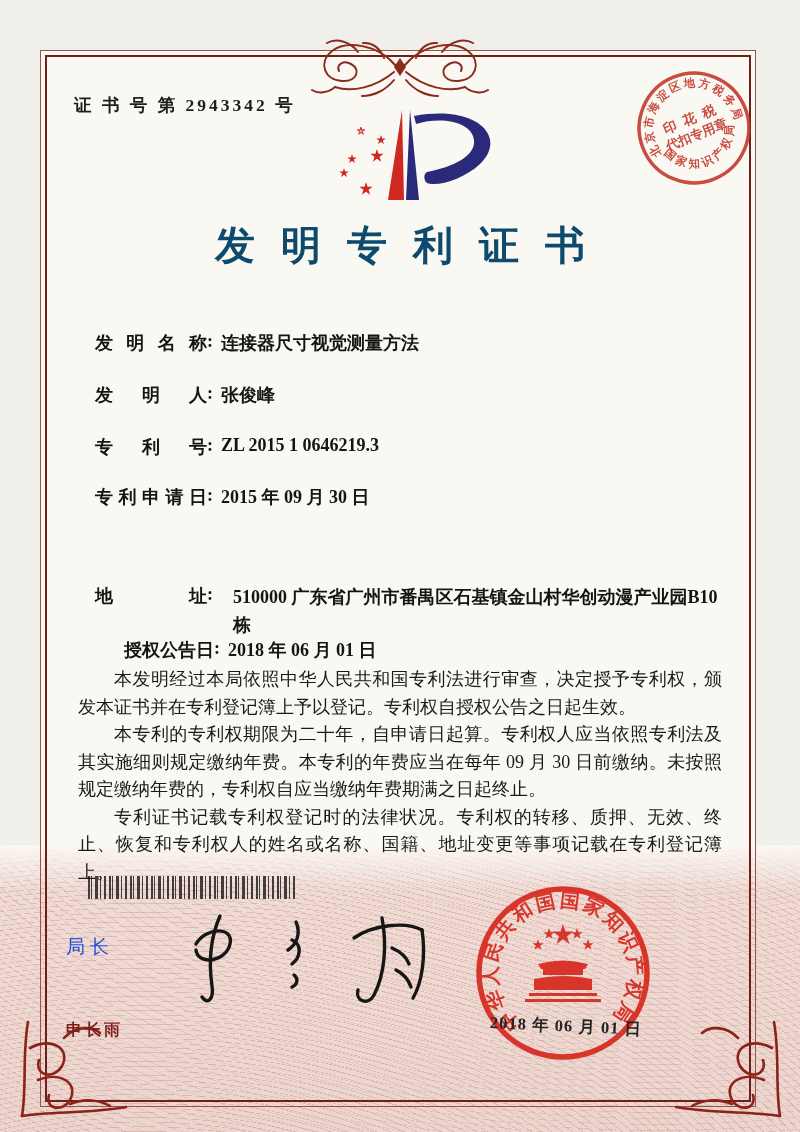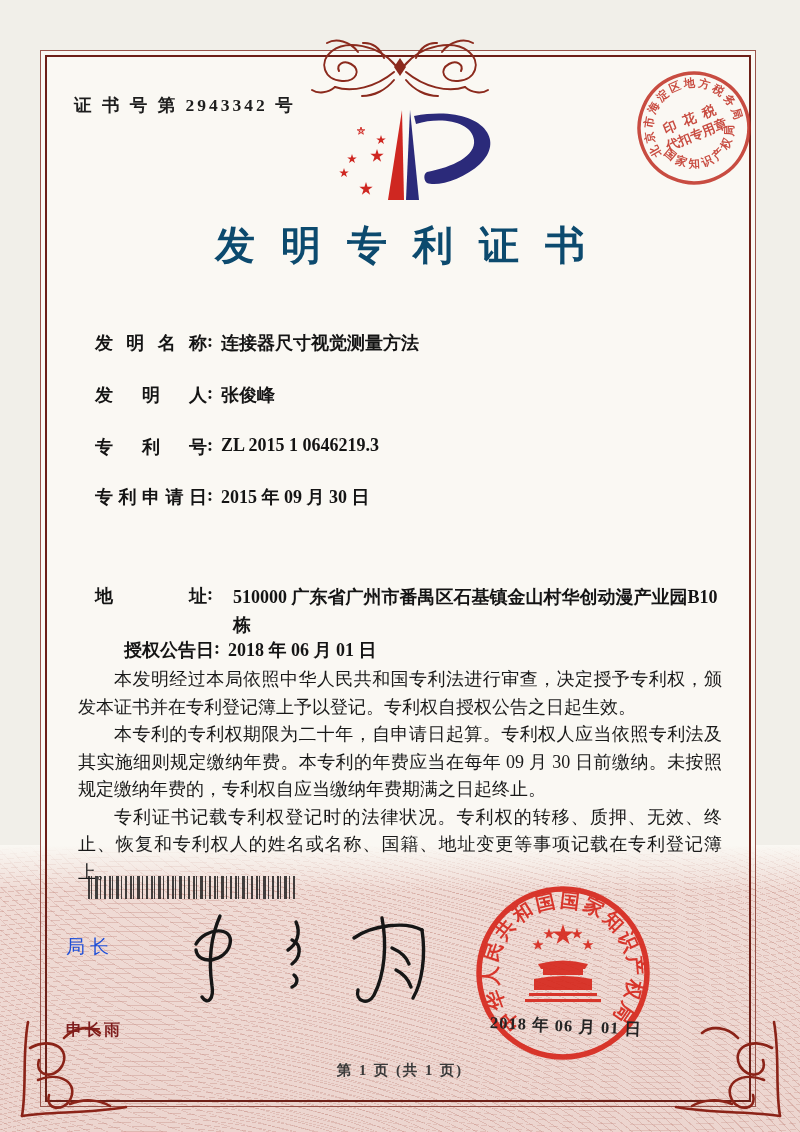--- a/index.html
+++ b/index.html
@@ -203,15 +203,14 @@
       <rect x="75" y="91" width="40" height="6"></rect>
       <path d="M66,101 Q95,95 124,101 L124,104 L66,104 Z"></path>
       <rect x="66" y="104" width="58" height="8"></rect>
       <rect x="61" y="115" width="68" height="3"></rect>
       <rect x="57" y="121" width="76" height="3"></rect>
     </g>
   </svg>
 
   <div class="abs seal-date">2018 年 06 月 01 日</div>
 
-  <div class="abs footer">第 1 页 (共 1 页)</div>
 
 </div>
 
 </body></html>

